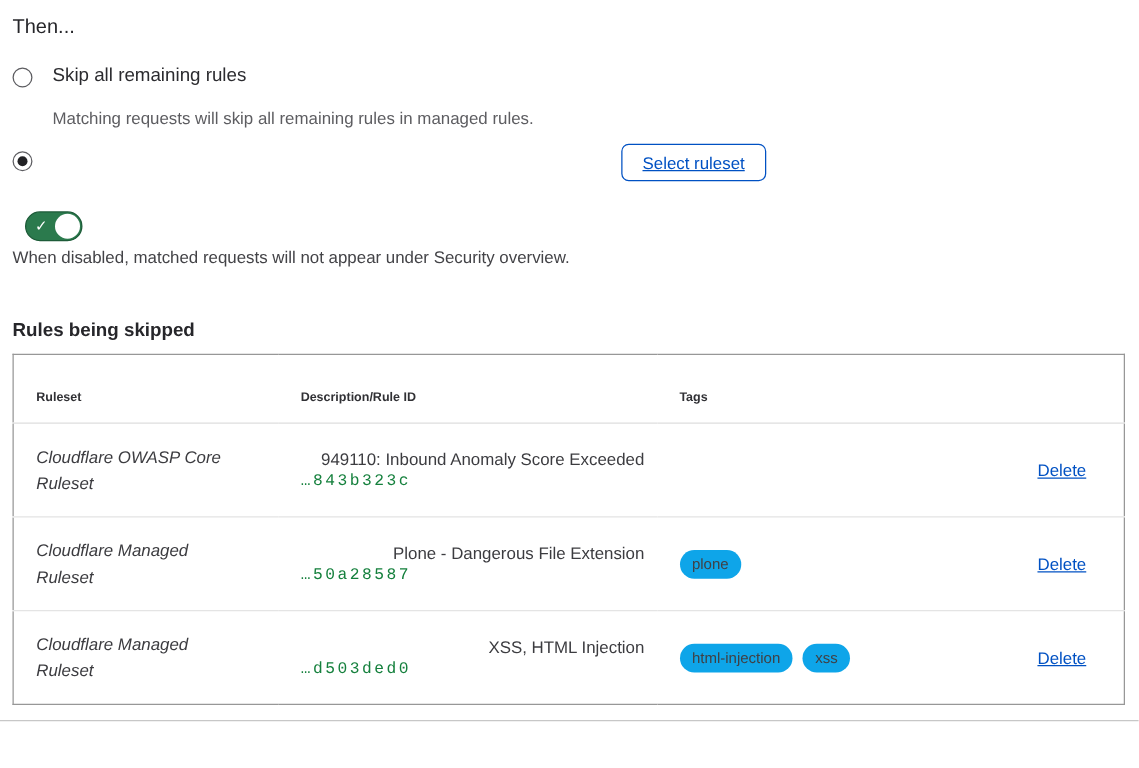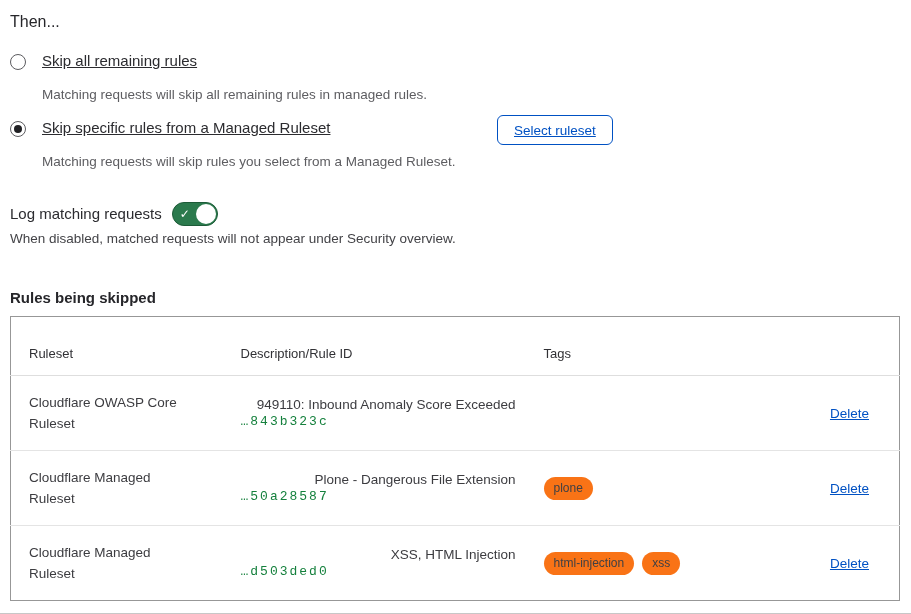--- a/index.html
+++ b/index.html
@@ -10,21 +10,21 @@
   .then-title { font-size: 16px; line-height: 19px; font-weight: 400; color: #26262a; }
 
   .options { margin-top: 21px; }
   .option { display: flex; align-items: flex-start; }
   .option + .option { margin-top: 16px; position: relative; }
   .radio { flex: 0 0 16px; width: 16px; height: 16px; border: 1px solid #5c5c60; border-radius: 50%;
            margin-top: 2px; position: relative; background: #fff; cursor: pointer; }
   .radio.checked::after { content: ""; position: absolute; width: 8px; height: 8px; border-radius: 50%;
            background: #212124; left: 3px; top: 3px; }
   .option-text { margin-left: 16px; }
-  .option-label { font-size: 15px; line-height: 18px; color: #2b2b2f; cursor: pointer; text-decoration: underline; }
+  .option-label { font-size: 15px; line-height: 18px; color: #2b2b2f; cursor: pointer; }
   .option-desc { margin-top: 16px; font-size: 13.5px; line-height: 17px; color: #5d5d61; }
 
   .select-ruleset-btn { position: absolute; left: 487px; top: -4px; display: inline-block;
            padding: 7px 16px 6px; background: #fff; border: 1px solid #0051c3; border-radius: 6px;
            color: #0051c3; font-size: 13.5px; text-decoration: underline; cursor: pointer;
            font-family: inherit; }
 
   .log-row { margin-top: 32px; display: flex; align-items: center; }
   .log-label { font-size: 15px; line-height: 18px; color: #2b2b2f; }
   .toggle { margin-left: 10px; width: 46px; height: 24px; border-radius: 12px; position: relative;
@@ -36,29 +36,29 @@
   .toggle .check { position: absolute; left: 7px; top: 3px; color: #fff; font-size: 12px; line-height: 16px;
            display: none; }
   .toggle.on .check { display: block; }
   .log-desc { margin-top: 4px; font-size: 13.5px; line-height: 17px; color: #434347; }
 
   .skipped-title { margin-top: 42px; font-size: 15px; line-height: 18px; font-weight: 700; color: #26262a; }
 
   table.rules { margin-top: 9px; width: 889px; border-collapse: collapse; table-layout: fixed;
            border: 1px solid #979797; }
   col.c1 { width: 212px; } col.c2 { width: 303px; } col.c3 { width: 290px; } col.c4 { width: 84px; }
-  thead th { text-align: left; font-size: 13px; font-weight: 400; color: #313135;
+  thead th { text-align: left; font-size: 10px; font-weight: 700; color: #313135;
            padding: 29px 10px 14px 18px; border-bottom: 1px solid #dedede; }
   tbody td { vertical-align: middle; padding: 16px 10px 16px 18px; font-size: 13.5px; color: #3c3c40; }
   tbody tr + tr td { border-top: 1px solid #e4e4e4; }
-  td.ruleset-cell { line-height: 21px; padding-right: 34px; }
+  td.ruleset-cell { line-height: 21px; padding-right: 34px; font-style: italic; }
   .rule-desc-line { line-height: 17px; text-align: right; }
   .rule-id-line { font-family: Liberation Mono, monospace;
            font-size: 13px; letter-spacing: 2px; color: #15803d; line-height: 17px; }
-  .tag-pill { display: inline-block; background: #f97316; color: #404044; font-size: 12px; line-height: 14px;
+  .tag-pill { display: inline-block; background: #0ea5e9; color: #404044; font-size: 12px; line-height: 14px;
            padding: 4px 10px 5px; border-radius: 12px; margin-right: 8px; }
   td.delete-cell { text-align: right; padding-right: 30px; padding-left: 0; }
   .delete-link { color: #0051c3; text-decoration: underline; cursor: pointer; font-size: 13.5px; }
 
   .bottom-divider { margin: 12px -12px 0 -10px; height: 1px; background: #c7c7c7; }
 </style>
 </head>
 <body>
 
 <div class="page">
@@ -69,30 +69,25 @@
     <div class="option">
       <span class="radio"></span>
       <div class="option-text">
         <div class="option-label">Skip all remaining rules</div>
         <div class="option-desc">Matching requests will skip all remaining rules in managed rules.</div>
       </div>
     </div>
 
     <div class="option">
       <span class="radio checked"></span>
-      <div class="option-text">
-        <div class="option-label">Skip specific rules from a Managed Ruleset</div>
-        <div class="option-desc">Matching requests will skip rules you select from a Managed Ruleset.</div>
-      </div>
       <button class="select-ruleset-btn">Select ruleset</button>
     </div>
   </div>
 
   <div class="log-row">
-    <span class="log-label">Log matching requests</span>
     <span class="toggle on" id="log-toggle">
       <span class="check">✓</span>
       <span class="knob"></span>
     </span>
   </div>
   <div class="log-desc">When disabled, matched requests will not appear under Security overview.</div>
 
   <div class="skipped-title">Rules being skipped</div>
 
   <table class="rules">

